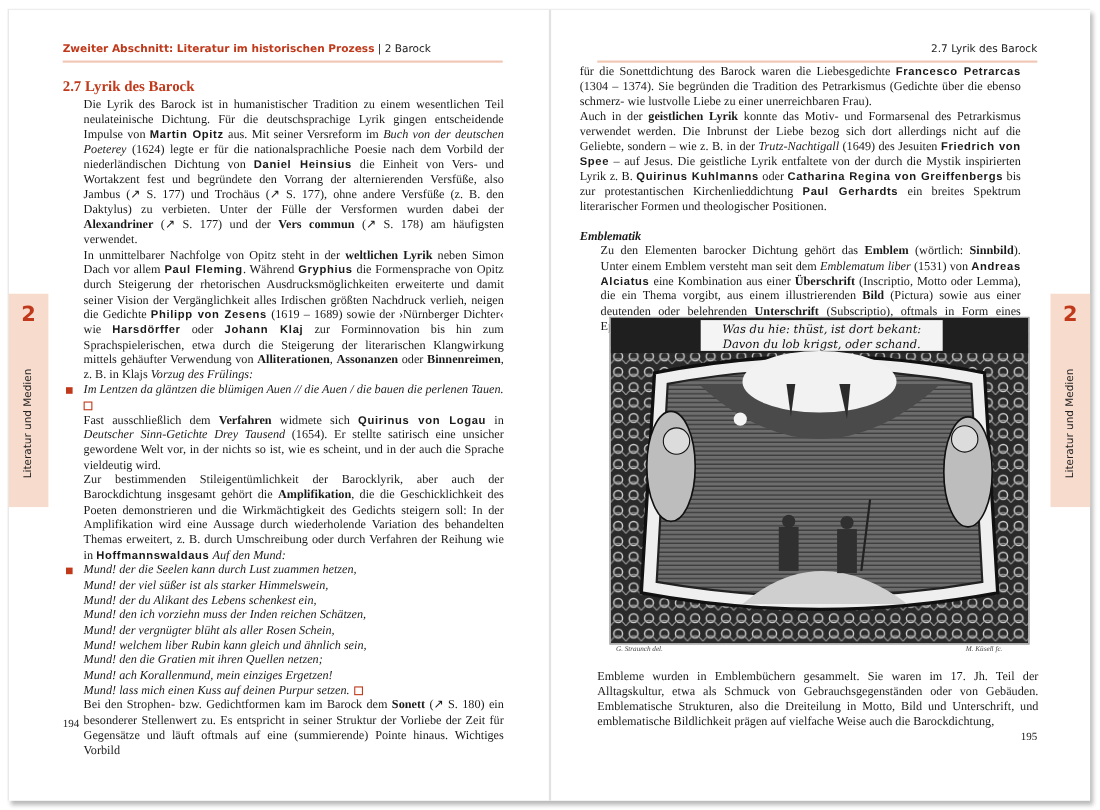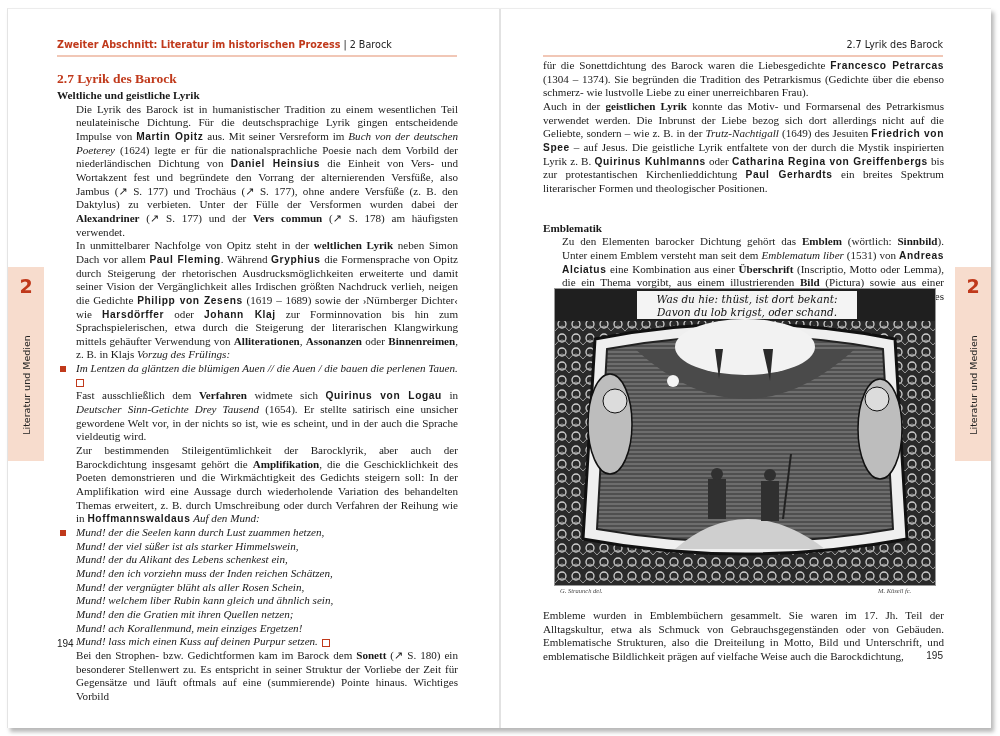--- a/index.html
+++ b/index.html
@@ -16,21 +16,21 @@
   .subhead { font-weight:bold; font-size:11.2px; margin:0; }
   .body-text { position:absolute; font-size:11.1px; line-height:13.65px; text-align:justify; }
   .body-text p { margin:0; text-indent:0; }
   .indent { padding-left:19px; }
   .sp { letter-spacing:0.6px; font-weight:bold; font-family:"Liberation Sans", sans-serif; font-size:10.2px; }
   b { font-weight:bold; }
   i { font-style:italic; }
   .quote { position:relative; padding-left:19px; font-style:italic; }
   .bullet { position:absolute; left:3px; top:4px; width:6px; height:6px; background:#c0391b; }
   .end-mark { display:inline-block; width:6px; height:6px; border:1px solid #c0391b; margin-left:4px; vertical-align:middle; }
-  .page-number { position:absolute; top:629px; font-family:Liberation Sans, sans-serif; font-size:10px; color:#222;text-align:center; }
+  .page-number { position:absolute; top:644px; font-family:Liberation Serif, serif; font-size:10px; color:#222;text-align:center; }
   .side-tab { position:absolute; top:258px; width:36px; height:194px; background:#f7dccd; }
   .side-tab .num { position:absolute; top:8px; left:0; width:36px; text-align:center; font-family:"DejaVu Sans", sans-serif; font-weight:bold; color:#c0391b; font-size:19px; }
   .side-tab .label { position:absolute; left:18px; top:118px; transform:translate(-50%,-50%) rotate(-90deg); white-space:nowrap; font-family:"DejaVu Sans", sans-serif; font-size:9.5px; color:#222; }
   .emblem { position:absolute; left:554px; top:288px; width:380px; height:296px; background:#e5e5e5; border:1px solid #999; overflow:hidden; }
   .emblem svg { display:block; }
   .emblem-caption { position:absolute; top:587px; font-size:6.5px; font-style:italic; color:#444; }
 </style>
 </head>
 <body>
 
@@ -43,21 +43,20 @@
     <div class="head-rule" style="left:49px; width:400px;"></div>
 
     <div class="section-title" style="left:49px;">2.7  Lyrik des Barock</div>
 
     <div class="side-tab" style="left:0;">
       <div class="num">2</div>
       <div class="label">Literatur und Medien</div>
     </div>
 
     <div class="body-text" style="left:49px; top:80px; width:401px;">
-      <p class="subhead">Weltliche und geistliche Lyrik</p>
       <p class="indent"><span>Die Lyrik des Barock ist in humanistischer Tradition zu einem wesentlichen Teil neulateinische Dichtung. Für die deutschsprachige Lyrik gingen entscheidende Impulse von </span><span class="sp">Martin Opitz</span><span> aus. Mit seiner Versreform im </span><i>Buch von der deutschen Poeterey</i><span> (1624) legte er für die nationalsprachliche Poesie nach dem Vorbild der niederländischen Dichtung von </span><span class="sp">Daniel Heinsius</span><span> die Einheit von Vers- und Wortakzent fest und begründete den Vorrang der alternierenden Versfüße, also Jambus (↗ S. 177) und Trochäus (↗ S. 177), ohne andere Versfüße (z. B. den Daktylus) zu verbieten. Unter der Fülle der Versformen wurden dabei der </span><b>Alexandriner</b><span> (↗ S. 177) und der </span><b>Vers commun</b><span> (↗ S. 178) am häufigsten verwendet.</span></p>
       <p class="indent"><span>In unmittelbarer Nachfolge von Opitz steht in der </span><b>weltlichen Lyrik</b><span> neben Simon Dach vor allem </span><span class="sp">Paul Fleming</span><span>. Während </span><span class="sp">Gryphius</span><span> die Formensprache von Opitz durch Steigerung der rhetorischen Ausdrucksmöglichkeiten erweiterte und damit seiner Vision der Vergänglichkeit alles Irdischen größten Nachdruck verlieh, neigen die Gedichte </span><span class="sp">Philipp von Zesens</span><span> (1619 – 1689) sowie der ›Nürnberger Dichter‹ wie </span><span class="sp">Harsdörffer</span><span> oder </span><span class="sp">Johann Klaj</span><span> zur Forminnovation bis hin zum Sprachspielerischen, etwa durch die Steigerung der literarischen Klangwirkung mittels gehäufter Verwendung von </span><b>Alliterationen</b><span>, </span><b>Assonanzen</b><span> oder </span><b>Binnenreimen</b><span>, z. B. in Klajs </span><i>Vorzug des Frülings:</i></p>
       <p class="quote"><span class="bullet"></span><span>Im Lentzen da gläntzen die blümigen Auen // die Auen / die bauen die perlenen Tauen.</span><br><span class="end-mark" style="margin-left:0;"></span></p>
       <p class="indent"><span>Fast ausschließlich dem </span><b>Verfahren</b><span> widmete sich </span><span class="sp">Quirinus von Logau</span><span> in </span><i>Deutscher Sinn-Getichte Drey Tausend</i><span> (1654). Er stellte satirisch eine unsicher gewordene Welt vor, in der nichts so ist, wie es scheint, und in der auch die Sprache vieldeutig wird.</span></p>
       <p class="indent"><span>Zur bestimmenden Stileigentümlichkeit der Barocklyrik, aber auch der Barockdichtung insgesamt gehört die </span><b>Amplifikation</b><span>, die die Geschicklichkeit des Poeten demonstrieren und die Wirkmächtigkeit des Gedichts steigern soll: In der Amplifikation wird eine Aussage durch wiederholende Variation des behandelten Themas erweitert, z. B. durch Umschreibung oder durch Verfahren der Reihung wie in </span><span class="sp">Hoffmannswaldaus</span><span> </span><i>Auf den Mund:</i></p>
       <div class="quote" style="text-align:left;">
         <span class="bullet"></span>
         <div>Mund! der die Seelen kann durch Lust zuammen hetzen,</div>
         <div>Mund! der viel süßer ist als starker Himmelswein,</div>
         <div>Mund! der du Alikant des Lebens schenkest ein,</div>
@@ -78,24 +77,24 @@
 
   <div class="page page-right">
     <div class="running-head" style="right:48px;">2.7  Lyrik des Barock</div>
     <div class="head-rule" style="left:42px; width:400px;"></div>
 
     <div class="side-tab" style="right:0;">
       <div class="num">2</div>
       <div class="label">Literatur und Medien</div>
     </div>
 
-    <div class="body-text" style="left:42px; top:50px; width:401px;">
+    <div class="body-text" style="left:26px; top:50px; width:401px;">
       <p><span>für die Sonettdichtung des Barock waren die Liebesgedichte </span><span class="sp">Francesco Petrarcas</span><span> (1304 – 1374). Sie begründen die Tradition des Petrarkismus (Gedichte über die ebenso schmerz- wie lustvolle Liebe zu einer unerreichbaren Frau).</span></p>
       <p><span>Auch in der </span><b>geistlichen Lyrik</b><span> konnte das Motiv- und Formarsenal des Petrarkismus verwendet werden. Die Inbrunst der Liebe bezog sich dort allerdings nicht auf die Geliebte, sondern – wie z. B. in der </span><i>Trutz-Nachtigall</i><span> (1649) des Jesuiten </span><span class="sp">Friedrich von Spee</span><span> – auf Jesus. Die geistliche Lyrik entfaltete von der durch die Mystik inspirierten Lyrik z. B. </span><span class="sp">Quirinus Kuhlmanns</span><span> oder </span><span class="sp">Catharina Regina von Greiffenbergs</span><span> bis zur protestantischen Kirchenlieddichtung </span><span class="sp">Paul Gerhardts</span><span> ein breites Spektrum literarischer Formen und theologischer Positionen.</span></p>
-      <p class="subhead" style="margin-top:26px;">Emblematik</p>
+      <p class="subhead" style="margin-top:13px;font-style:italic;">Emblematik</p>
       <p class="indent"><span>Zu den Elementen barocker Dichtung gehört das </span><b>Emblem</b><span> (wörtlich: </span><b>Sinnbild</b><span>). Unter einem Emblem versteht man seit dem </span><i>Emblematum liber</i><span> (1531) von </span><span class="sp">Andreas Alciatus</span><span> eine Kombination aus einer </span><b>Überschrift</b><span> (Inscriptio, Motto oder Lemma), die ein Thema vorgibt, aus einem illustrierenden </span><b>Bild</b><span> (Pictura) sowie aus einer deutenden oder belehrenden </span><b>Unterschrift</b><span> (Subscriptio), oftmals in Form eines Epigramms.</span></p>
     </div>
 
     <div class="body-text" style="left:42px; top:600px; width:401px;">
       <p>Embleme wurden in Emblembüchern gesammelt. Sie waren im 17. Jh. Teil der Alltagskultur, etwa als Schmuck von Gebrauchsgegenständen oder von Gebäuden. Emblematische Strukturen, also die Dreiteilung in Motto, Bild und Unterschrift, und emblematische Bildlichkeit prägen auf vielfache Weise auch die Barockdichtung,</p>
     </div>
 
     <div class="page-number" style="right:48px;margin-top:12px;">195</div>
   </div>
 </div>

